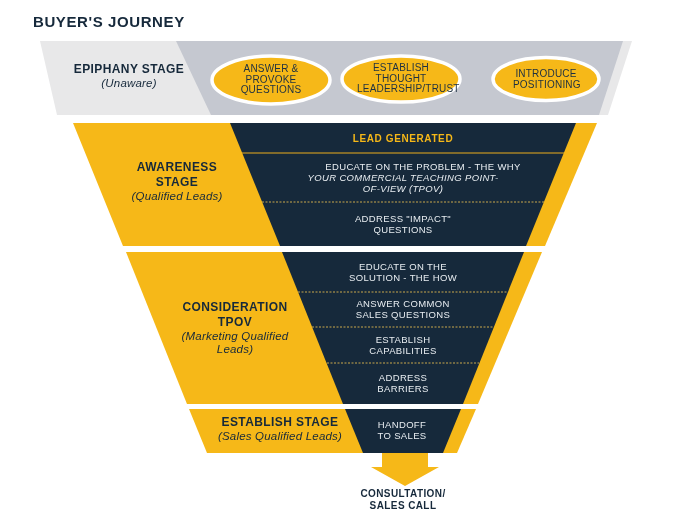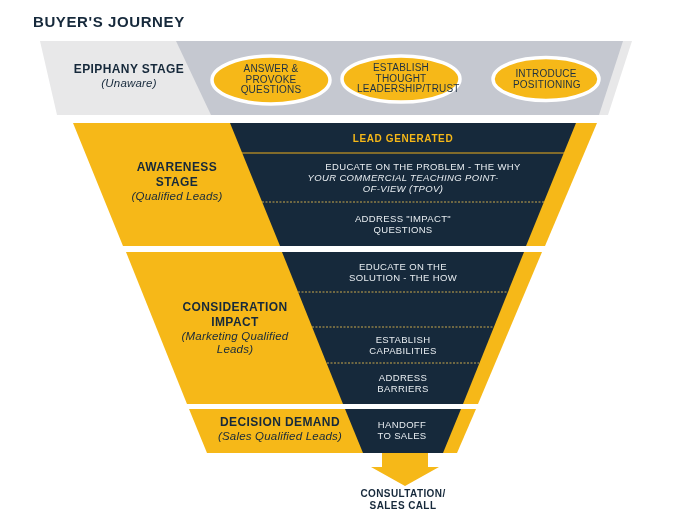--- a/index.html
+++ b/index.html
@@ -62,27 +62,28 @@
   <div class="txt bubble-txt" style="left:546px;top:79px;width:66px;transform:translate(-50%,-50%);">INTRODUCE POSITIONING</div>
 
   <div class="txt stage-name center" style="left:177px;top:160px;width:92px;">AWARENESS STAGE</div>
   <div class="txt stage-qual center" style="left:177px;top:190px;">(Qualified Leads)</div>
 
   <div class="txt row-lead center" style="left:403px;top:133px;">LEAD GENERATED</div>
   <div class="txt row-txt center nowrap" style="left:403px;top:161px;margin-left:20px;">EDUCATE ON THE PROBLEM - THE WHY</div>
   <div class="txt row-txt row-italic center" style="left:403px;top:172px;width:200px;">YOUR COMMERCIAL TEACHING POINT-OF-VIEW (TPOV)</div>
   <div class="txt row-txt center" style="left:403px;top:213px;width:118px;">ADDRESS "IMPACT" QUESTIONS</div>
 
-  <div class="txt stage-name center" style="left:235px;top:300px;width:120px;">CONSIDERATION IMPACT</div>
+  <div class="txt stage-name center" style="left:235px;top:300px;width:120px;">CONSIDERATION TPOV</div>
   <div class="txt stage-qual center" style="left:235px;top:330px;width:110px;white-space:normal;">(Marketing Qualified Leads)</div>
 
   <div class="txt row-txt center" style="left:403px;top:261px;width:128px;">EDUCATE ON THE SOLUTION - THE HOW</div>
+  <div class="txt row-txt center" style="left:403px;top:298px;width:112px;">ANSWER COMMON SALES QUESTIONS</div>
   <div class="txt row-txt center" style="left:403px;top:334px;width:95px;">ESTABLISH CAPABILITIES</div>
   <div class="txt row-txt center" style="left:403px;top:372px;width:66px;">ADDRESS BARRIERS</div>
 
-  <div class="txt stage-name center nowrap" style="left:280px;top:415px;">DECISION DEMAND</div>
+  <div class="txt stage-name center nowrap" style="left:280px;top:415px;">ESTABLISH STAGE</div>
   <div class="txt stage-qual center" style="left:280px;top:430px;">(Sales Qualified Leads)</div>
 
   <div class="txt row-txt center" style="left:402px;top:419px;width:62px;">HANDOFF TO SALES</div>
 
   <div class="txt outcome center" style="left:403px;top:488px;width:105px;">CONSULTATION/ SALES CALL</div>
 
 </div>
 
 </body></html>

